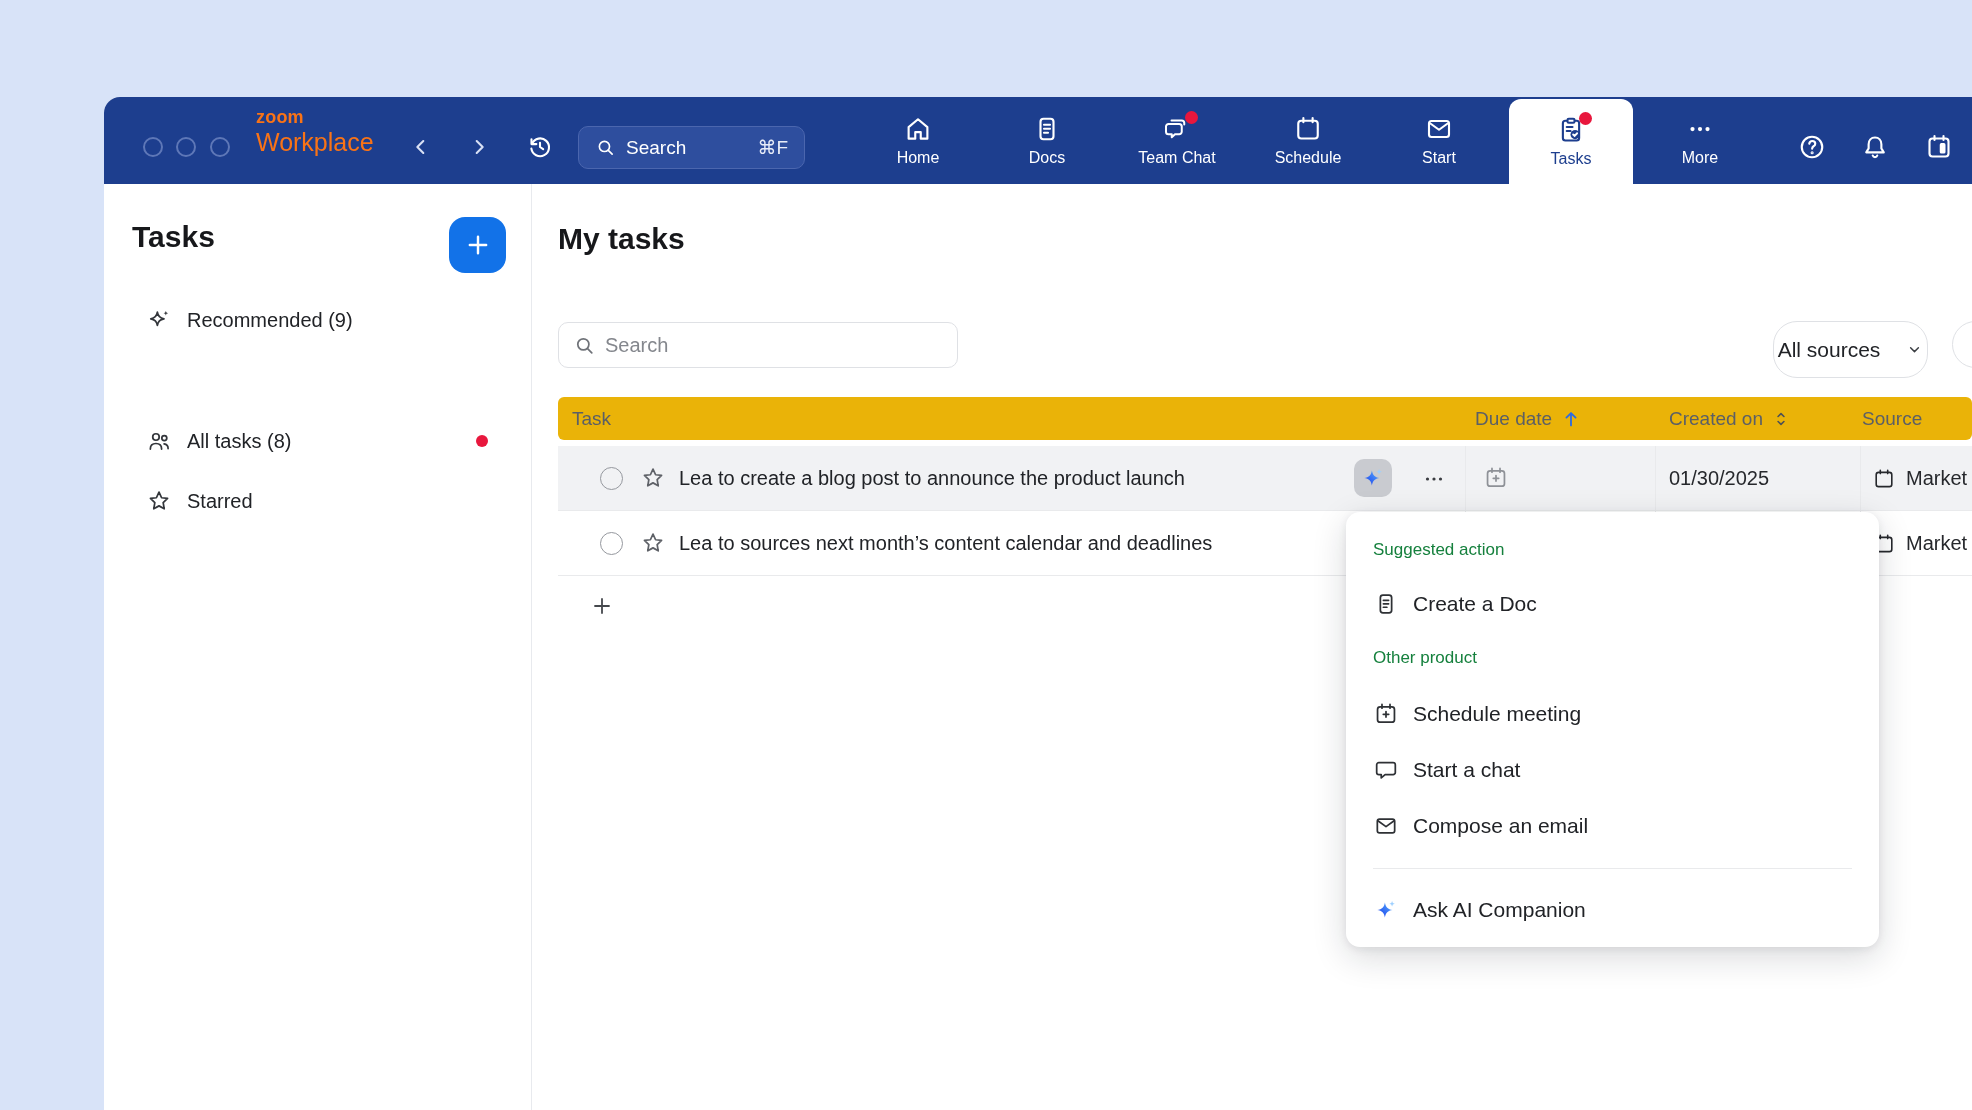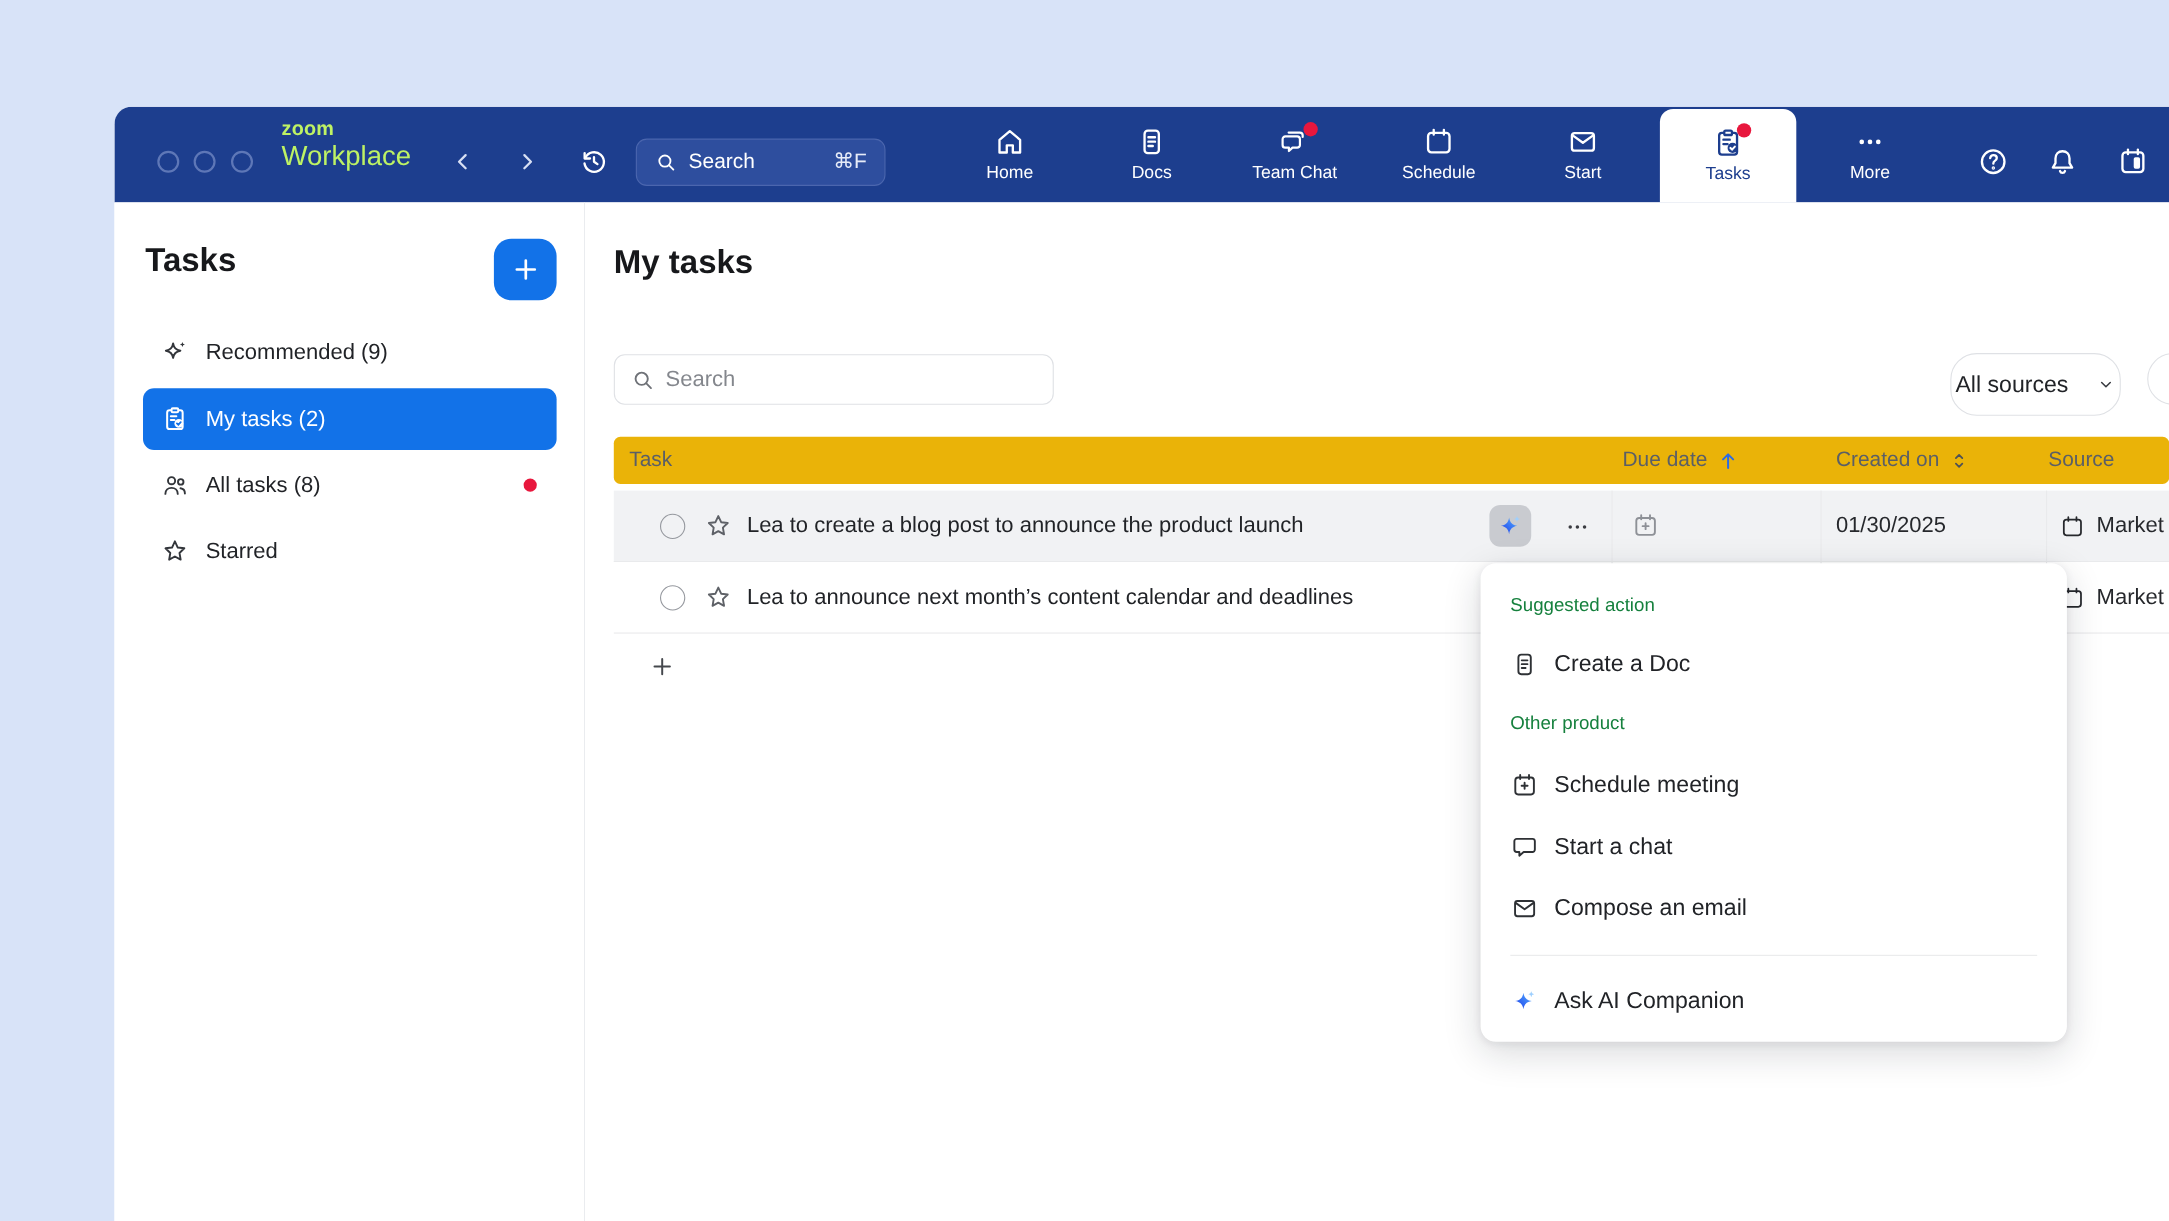--- a/index.html
+++ b/index.html
@@ -17,21 +17,21 @@
     background:#fff;
   }
   
   .navbar {
     position:absolute; left:0; top:0; right:0; height:87px;
     background:#1D3E8E;
   }
   .traffic { position:absolute; top:40px; width:20px; height:20px; border-radius:50%;
     border:2px solid #5E77B7; }
   .t1{left:39px} .t2{left:72px} .t3{left:106px}
-  .logo { position:absolute; left:152px; top:11px; color:#bef264; line-height:1; }
+  .logo { position:absolute; left:152px; top:11px; color:#f97316; line-height:1; }
   .logo .l1 { font-size:18px; font-weight:700; letter-spacing:.2px; }
   .logo .l2 { font-size:25px; font-weight:400; margin-top:4px; }
   .nav-arrow { position:absolute; top:36px; width:28px; height:28px; display:flex;
     align-items:center; justify-content:center; color:#D7DFF4; cursor:pointer; }
   .history-btn { position:absolute; top:33px; width:34px; height:34px; display:flex;
     align-items:center; justify-content:center; color:#fff; }
   .nav-search {
     position:absolute; left:474px; top:29px; width:227px; height:43px;
     background:#2E4E9E; border:1px solid #4B66AE; border-radius:10px;
     display:flex; align-items:center; padding:0 16px; gap:10px;
@@ -307,32 +307,20 @@
       <div class="sb-item" style="top:108px">
         <span class="sic">
           <svg width="26" height="26" viewBox="0 0 24 24" fill="none" stroke="#33363B" stroke-width="1.6" stroke-linejoin="round">
             <path d="M10.5 4.8c.5 3.5 2.6 5.6 6.1 6.1-3.5.5-5.6 2.6-6.1 6.1-.5-3.5-2.6-5.6-6.1-6.1 3.5-.5 5.6-2.6 6.1-6.1Z"></path>
             <path d="M18.3 3.6l.6 1.5 1.5.6-1.5.6-.6 1.5-.6-1.5-1.5-.6 1.5-.6.6-1.5Z" fill="#33363B" stroke="none"></path>
           </svg>
         </span>
         <span>Recommended (9)</span>
       </div>
 
-      <div class="sb-item selected" style="top:169px">
-        <span class="sic">
-          <svg width="26" height="26" viewBox="0 0 24 24" fill="none" stroke="#fff" stroke-width="1.7" stroke-linecap="round">
-            <rect x="5.5" y="4.6" width="13" height="15.8" rx="2"></rect>
-            <rect x="9.2" y="3" width="5.6" height="3.2" rx="1" fill="#1272E8"></rect>
-            <path d="M8.6 9.6h4.6M8.6 12.8h3"></path>
-            <circle cx="15.3" cy="15.6" r="3.7" fill="#fff" stroke="none"></circle>
-            <path d="m13.7 15.6 1.2 1.2 2-2.2" stroke="#1272E8" stroke-width="1.5"></path>
-          </svg>
-        </span>
-        <span>My tasks (2)</span>
-      </div>
 
       <div class="sb-item" style="top:229px">
         <span class="sic">
           <svg width="26" height="26" viewBox="0 0 24 24" fill="none" stroke="#33363B" stroke-width="1.6" stroke-linecap="round">
             <circle cx="9.2" cy="8.3" r="3"></circle>
             <path d="M4 19.4c0-3.3 2.3-5.1 5.2-5.1s5.2 1.8 5.2 5.1"></path>
             <circle cx="16.9" cy="9.3" r="2.3"></circle>
             <path d="M16.7 14.7c2.3.3 3.7 1.9 3.7 4.3"></path>
           </svg>
         </span>
@@ -450,21 +438,21 @@
           </span>
         </div>
 
         <div class="trow">
           <span class="radio"></span>
           <span class="rstar">
             <svg width="26" height="26" viewBox="0 0 24 24" fill="none" stroke="currentColor" stroke-width="1.6" stroke-linejoin="round">
                 <path d="M12 3.8 14.4 9l5.5.66-4.05 3.9.97 5.62L12 16.5l-4.82 2.68.97-5.62L4.1 9.66 9.6 9 12 3.8z"></path>
               </svg>
           </span>
-          <span class="rtitle">Lea to announce next month’s content calendar and deadlines</span>
+          <span class="rtitle">Lea to sources next month’s content calendar and deadlines</span>
           <span class="source-cell">
             <span>
               <svg width="24" height="24" viewBox="0 0 24 24" fill="none" stroke="#26282C" stroke-width="1.6" stroke-linecap="round">
                   <rect x="4.2" y="5.4" width="15.6" height="14.2" rx="2.4"></rect>
                   <path d="M8.3 3.2v3.4M15.7 3.2v3.4"></path>
                 </svg>
             </span>
             <span>Market</span>
           </span>
         </div>

